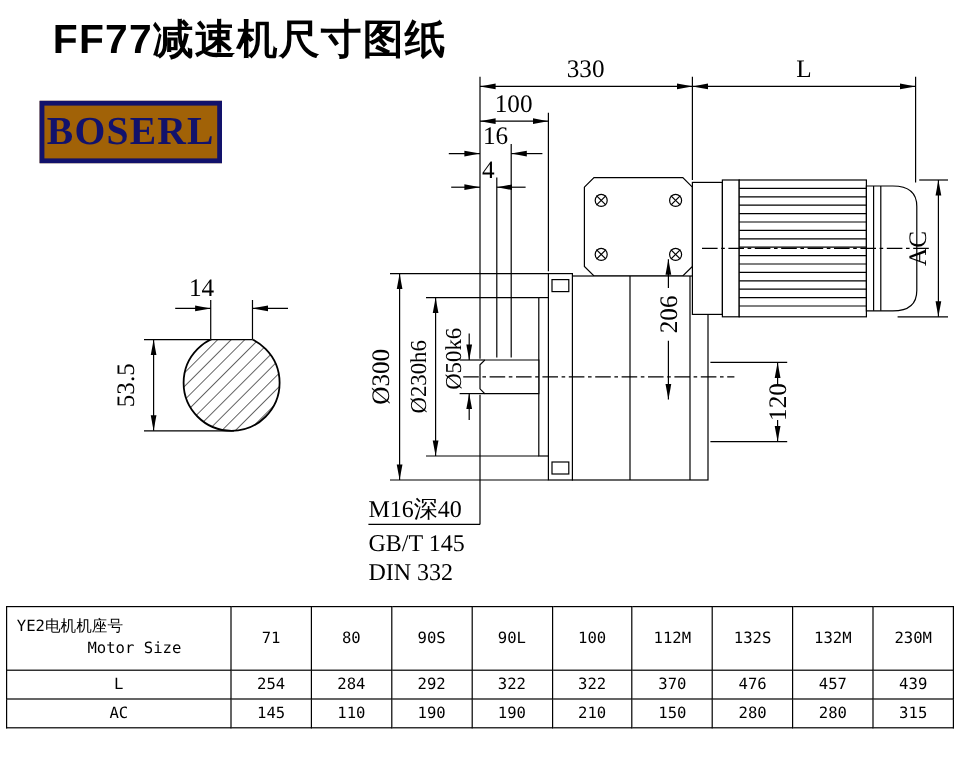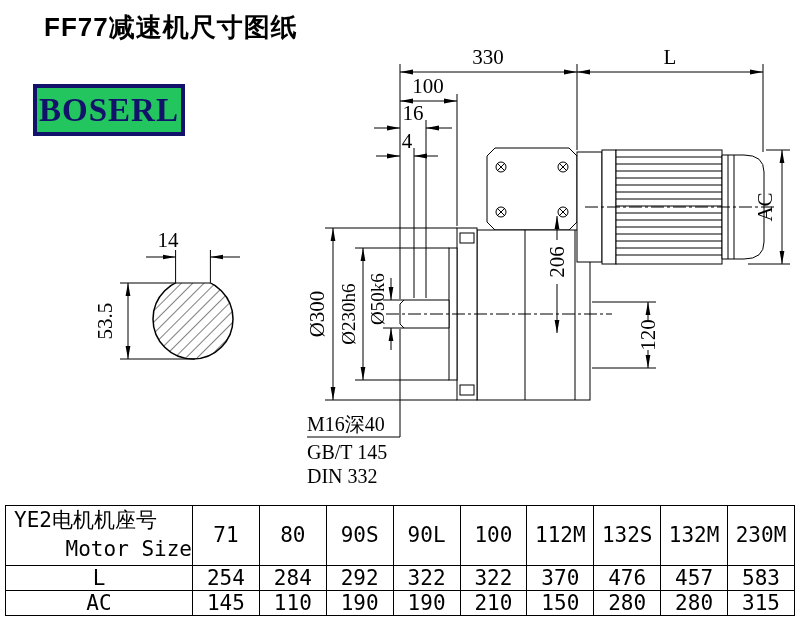--- a/index.html
+++ b/index.html
@@ -1,26 +1,26 @@
 <!DOCTYPE html>
 <html><head>
 <meta charset="utf-8">
 <style>
   html,body{margin:0;padding:0;background:#fff}
   body{position:relative;width:800px;height:633px;overflow:hidden;font-family:"Liberation Sans",sans-serif;color:#000}
-  .title{position:absolute;left:44px;top:10px;font-size:26px;font-weight:bold;letter-spacing:1px;white-space:nowrap}
-  .logo{position:absolute;left:33px;top:84px;width:144px;height:44px;border:4px solid #12126b;background:#22c55e;display:flex;align-items:center;justify-content:center}
+  .title{position:absolute;left:44px;top:10px;font-size:34px;font-weight:bold;letter-spacing:1px;white-space:nowrap}
+  .logo{position:absolute;left:33px;top:84px;width:144px;height:44px;border:4px solid #12126b;background:#a16207;display:flex;align-items:center;justify-content:center}
   .logo span{font-family:"Liberation Serif",serif;font-weight:bold;font-size:33px;color:#12126b;letter-spacing:1px}
   svg.drawing{position:absolute;left:0;top:0}
-  table.spec{position:absolute;left:5px;top:505px;width:790px;border-collapse:collapse;table-layout:fixed;font-family:"DejaVu Sans Mono",monospace;font-size:21px}
+  table.spec{position:absolute;left:5px;top:505px;width:790px;border-collapse:collapse;table-layout:fixed;font-family:"DejaVu Sans Mono",monospace;font-size:13px}
   .spec td{border:1px solid #000;text-align:center;padding:0;vertical-align:middle}
   .spec tr.hrow{height:53px}
   .spec tr.drow{height:24px}
   .spec .cn{text-align:left;padding-left:8px;line-height:1.4}
-  .spec .en{text-align:right;padding-left:26px;line-height:1.4}
+  .spec .en{text-align:center;padding-left:26px;line-height:1.4}
 </style>
 </head>
 <body>
 
 <div class="title">FF77减速机尺寸图纸</div>
 
 <div class="logo">
   <span>BOSERL</span>
 </div>
 
@@ -191,21 +191,21 @@
     <tr class="drow">
       <td>L</td>
       <td>254</td>
       <td>284</td>
       <td>292</td>
       <td>322</td>
       <td>322</td>
       <td>370</td>
       <td>476</td>
       <td>457</td>
-      <td>583</td>
+      <td>439</td>
     </tr>
     <tr class="drow">
       <td>AC</td>
       <td>145</td>
       <td>110</td>
       <td>190</td>
       <td>190</td>
       <td>210</td>
       <td>150</td>
       <td>280</td>

